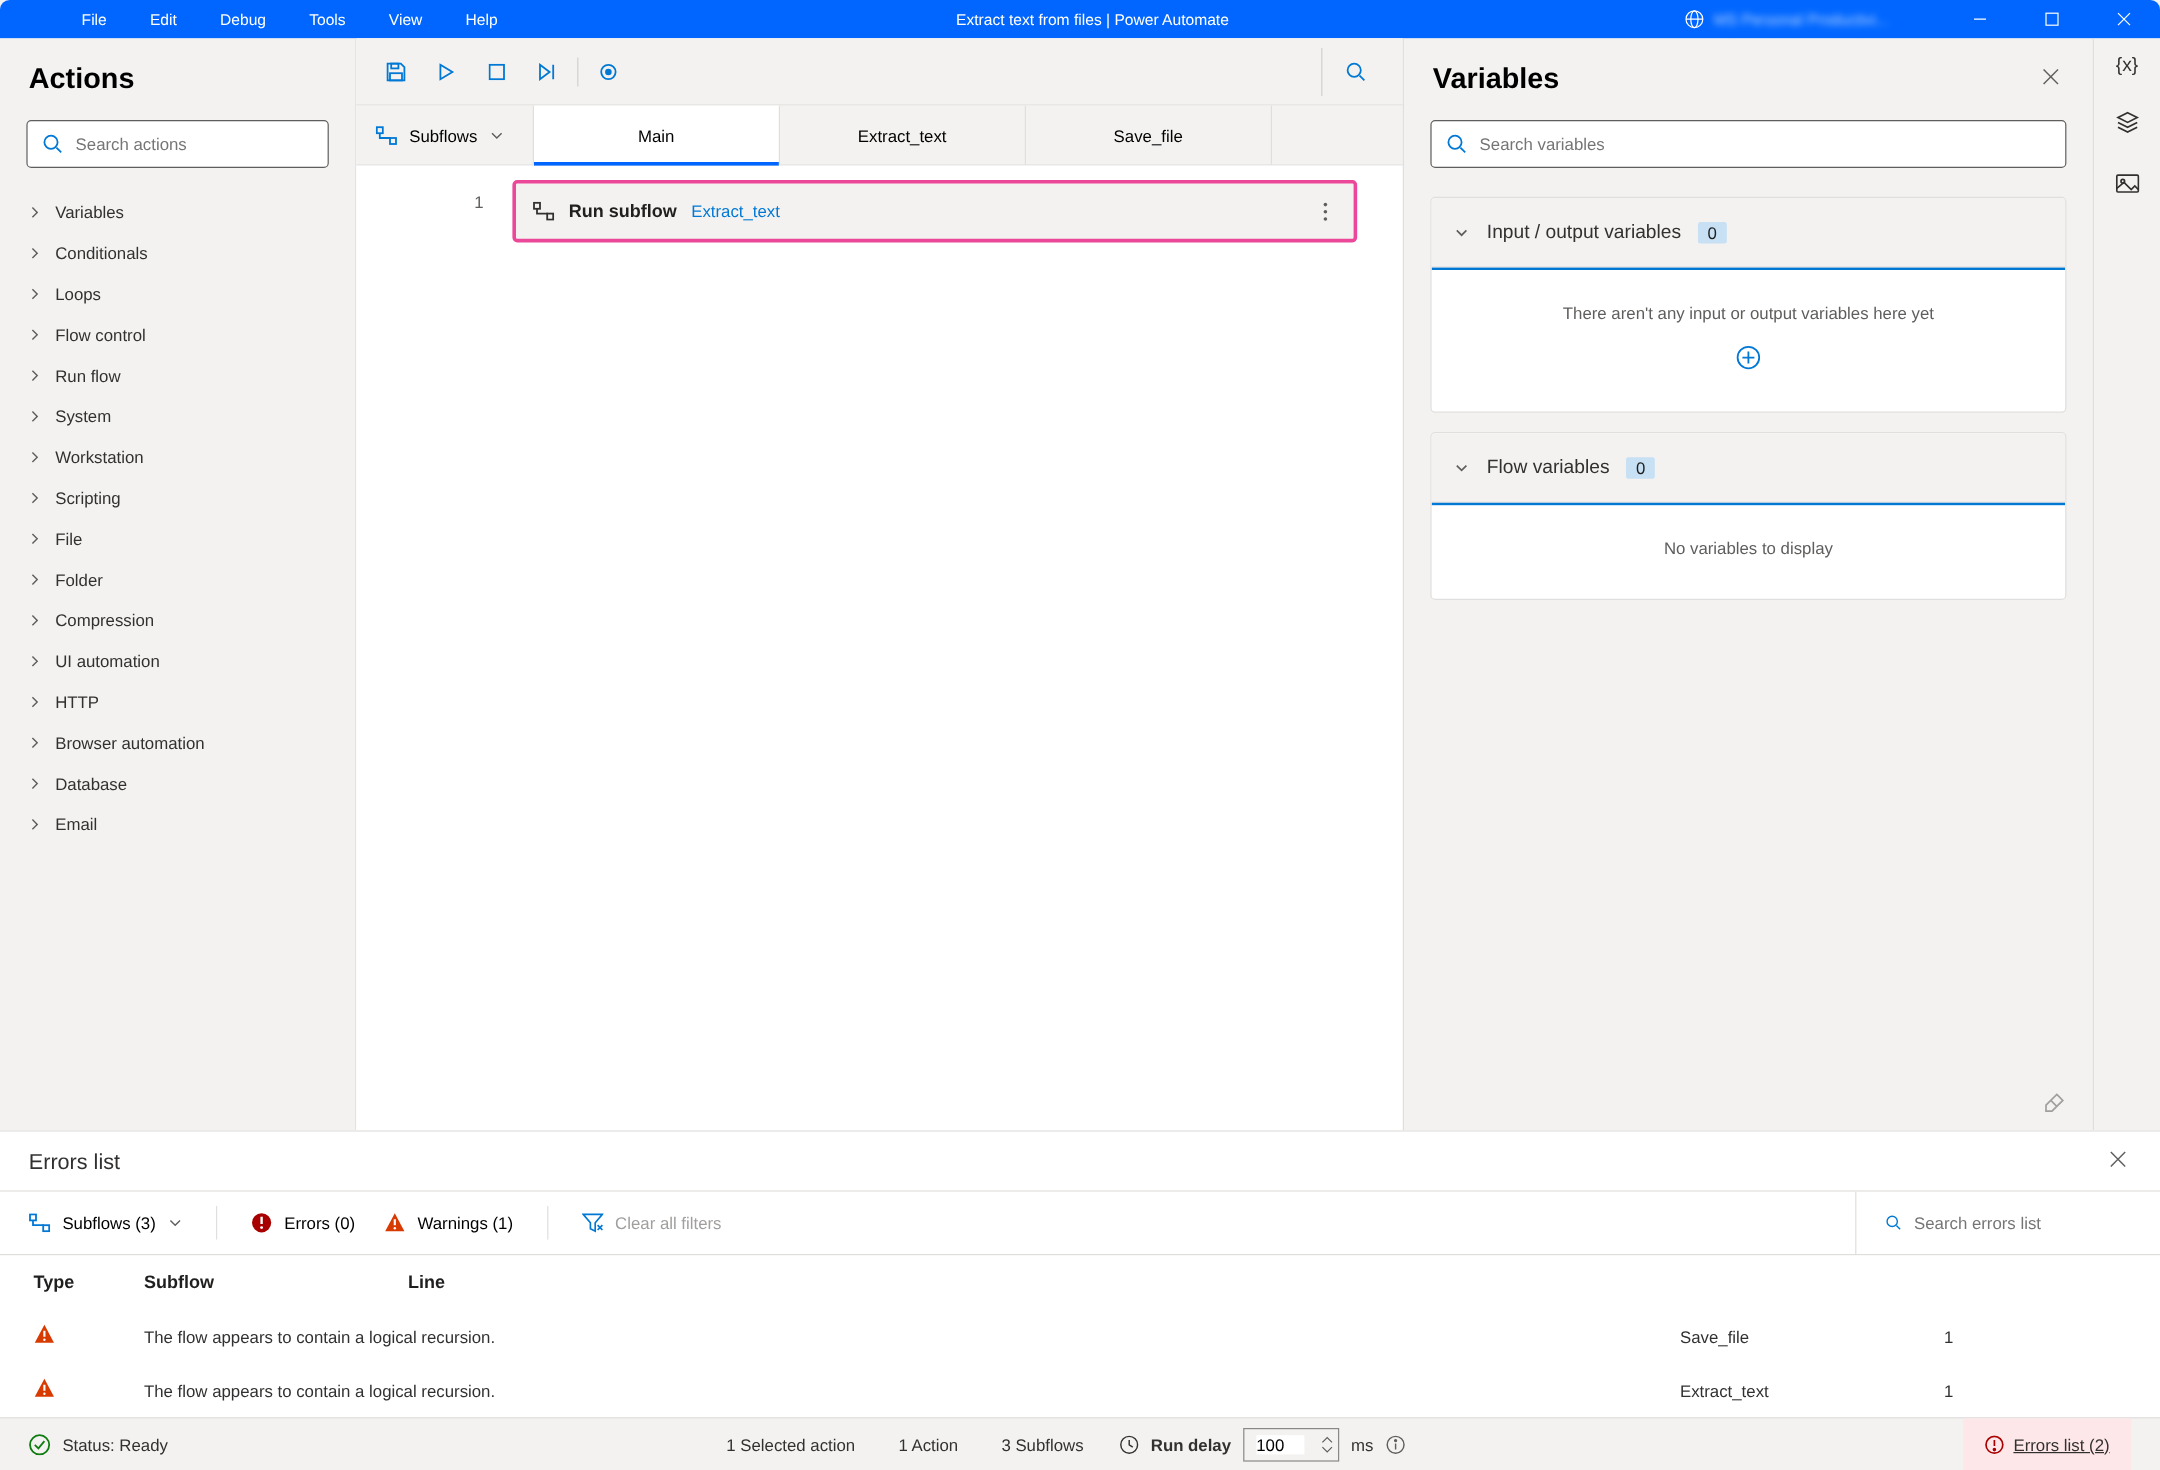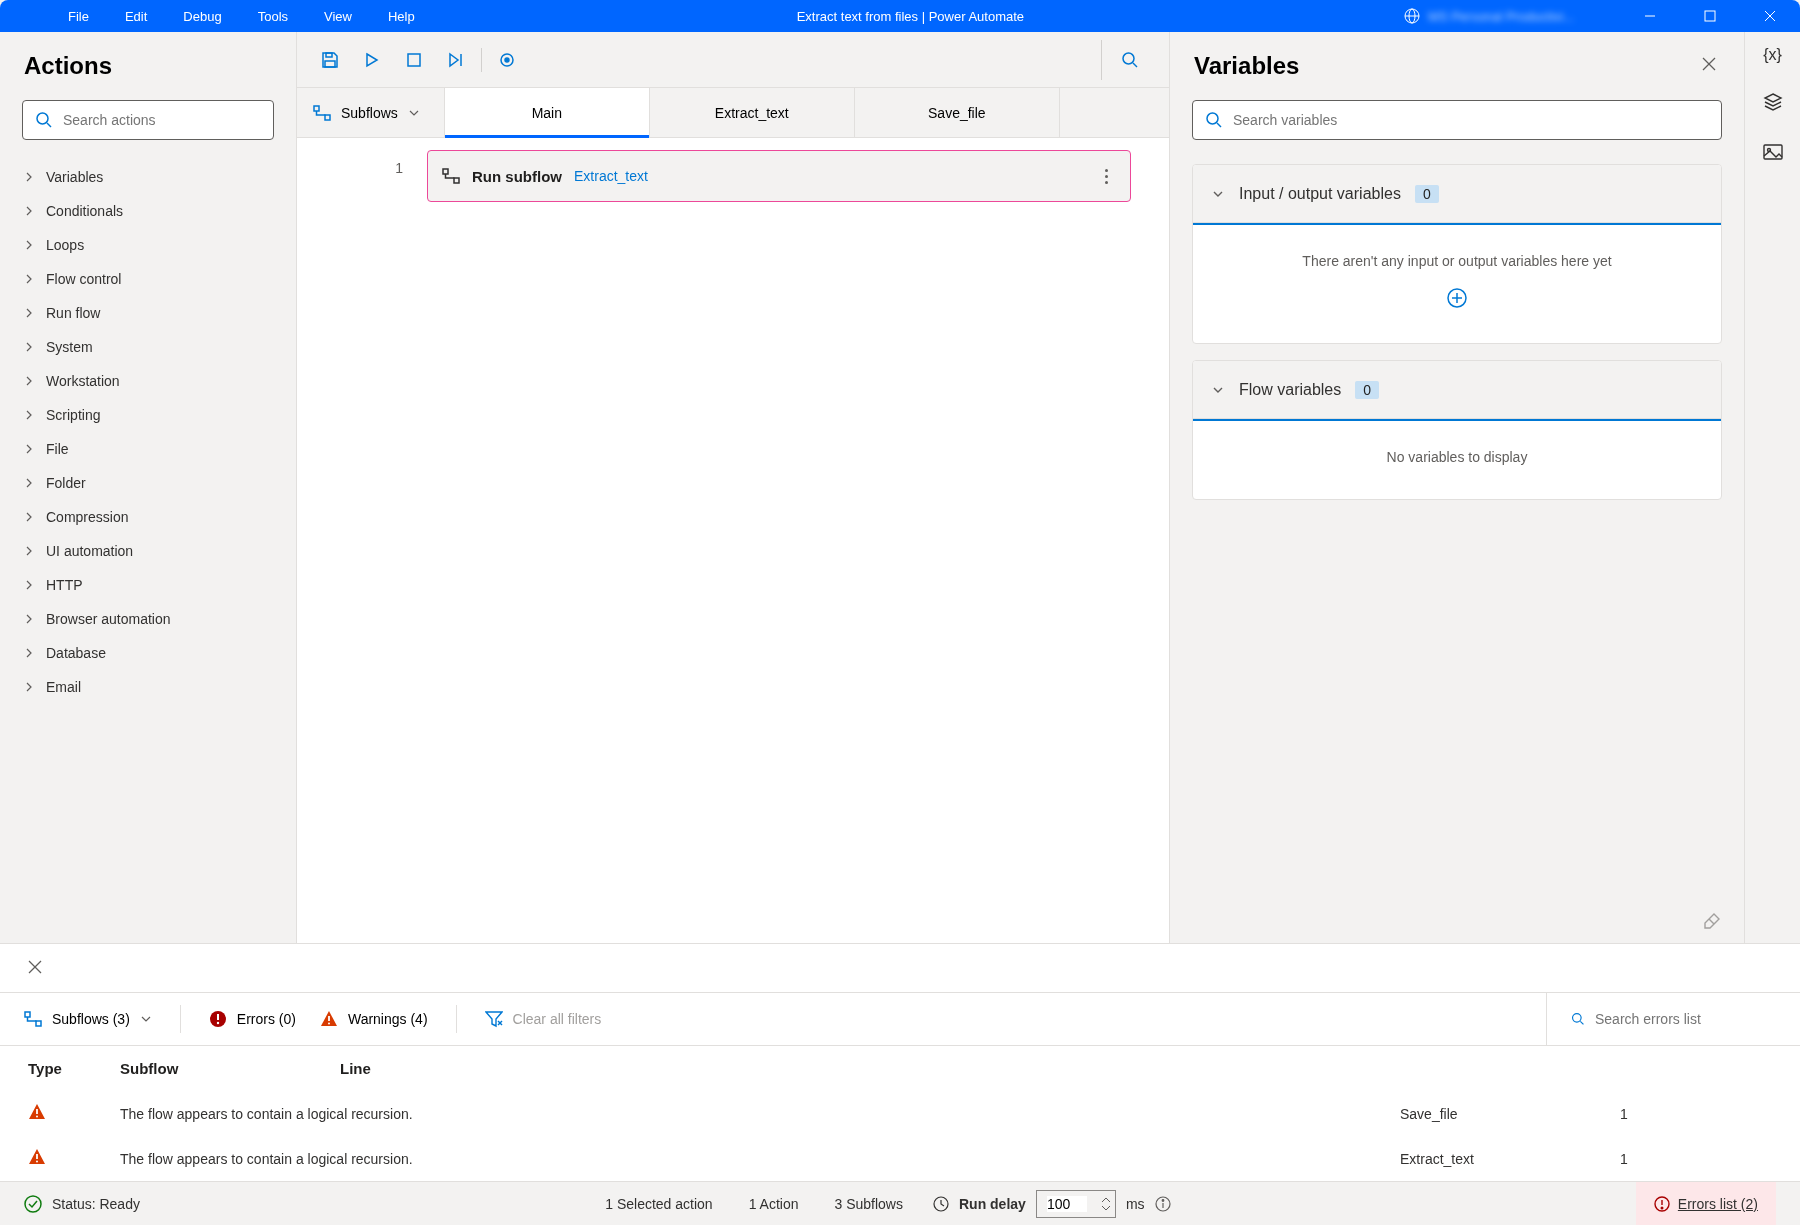--- a/index.html
+++ b/index.html
@@ -32,21 +32,21 @@
 .tool-search { margin-left: auto; width: 56px; height: 40px; display: flex; align-items: center; justify-content: center; border-left: 1px solid #d2d0ce; cursor: pointer; }
 .tabs { height: 50px; display: flex; align-items: stretch; border-bottom: 1px solid #e1dfdd; background: #f3f2f1; }
 .subflows-btn { display: flex; align-items: center; gap: 10px; padding: 0 24px 0 16px; border-right: 1px solid #e1dfdd; font-size: 14px; cursor: pointer; }
 .tab { min-width: 205px; display: flex; align-items: center; justify-content: center; border-right: 1px solid #e1dfdd; font-size: 14px; cursor: pointer; position: relative; }
 .tab.active { background: white; }
 .tab.active::after { content: ""; position: absolute; bottom: -1px; left: 0; right: 0; height: 3px; background: #0066ff; }
 
 .designer { flex: 1; display: flex; background: white; }
 .gutter { width: 130px; padding-top: 22px; text-align: right; padding-right: 24px; color: #605e5c; font-size: 14px; }
 .flow-canvas { flex: 1; padding-top: 12px; padding-right: 38px; }
-.action-card { background: #f3f2f1; border: 1px solid #ec4899; border-radius: 4px; height: 52px; display: flex; align-items: center; padding: 0 14px; gap: 12px; }
+.action-card { background: #f3f2f1; border: 3px solid #ec4899; border-radius: 4px; height: 52px; display: flex; align-items: center; padding: 0 14px; gap: 12px; }
 .action-card .title { font-size: 15px; font-weight: 600; color: #201f1e; }
 .action-card .ref { color: #0078d4; font-size: 14px; }
 .kebab { margin-left: auto; display: flex; flex-direction: column; gap: 3px; padding: 8px; cursor: pointer; }
 .kebab span { width: 3px; height: 3px; background: #605e5c; border-radius: 50%; }
 
 .variables-panel { width: 575px; background: #f3f2f1; border-left: 1px solid #e1dfdd; display: flex; flex-direction: column; padding: 0; }
 .var-header { display: flex; align-items: center; padding: 20px 24px 12px; }
 .var-title { font-size: 24px; font-weight: 600; flex: 1; }
 .close-x { cursor: pointer; padding: 4px; }
 .var-search { margin: 8px 22px 16px; }
@@ -388,20 +388,21 @@
     <div class="rail-btn"><svg width="20" height="18" viewBox="0 0 20 18" fill="none" stroke="#323130" stroke-width="1.4">
           <rect x="1" y="1" width="18" height="14" rx="1"></rect>
           <circle cx="6" cy="6" r="1.5"></circle>
           <polyline points="1,12 7,7 13,13 16,10 19,13"></polyline>
         </svg></div>
   </div>
 </div>
 
 <div class="errors-panel">
   <div class="errors-head">
+    <div class="errors-title">Errors list</div>
     <div class="close-x"><svg width="14" height="14" viewBox="0 0 14 14" stroke="#605e5c" stroke-width="1.2">
           <line x1="1" y1="1" x2="13" y2="13"></line>
           <line x1="13" y1="1" x2="1" y2="13"></line>
         </svg></div>
   </div>
   <div class="errors-toolbar">
     <div class="et-item">
       <svg width="18" height="16" viewBox="0 0 18 16" fill="none" stroke="#0078d4" stroke-width="1.5">
           <rect x="1" y="1" width="5" height="5"></rect>
           <rect x="12" y="10" width="5" height="5"></rect>
@@ -420,21 +421,21 @@
           <circle cx="9" cy="13" r="1.2" fill="white"></circle>
         </svg>
       <span>Errors (0)</span>
     </div>
     <div class="et-item">
       <svg width="18" height="18" viewBox="0 0 18 18">
           <polygon points="9,1 17,16 1,16" fill="#d83b01"></polygon>
           <line x1="9" y1="6" x2="9" y2="11" stroke="white" stroke-width="1.8"></line>
           <circle cx="9" cy="13.5" r="1" fill="white"></circle>
         </svg>
-      <span>Warnings (4)</span>
+      <span>Warnings (1)</span>
     </div>
     <div class="et-sep"></div>
     <div class="et-item filter-muted">
       <svg width="18" height="18" viewBox="0 0 18 18" fill="none" stroke="#0078d4" stroke-width="1.4">
           <polygon points="1,2 17,2 11,9 11,16 7,14 7,9"></polygon>
           <line x1="13" y1="11" x2="17" y2="15" stroke="#0078d4"></line>
           <line x1="17" y1="11" x2="13" y2="15" stroke="#0078d4"></line>
         </svg>
       <span>Clear all filters</span>
     </div>

